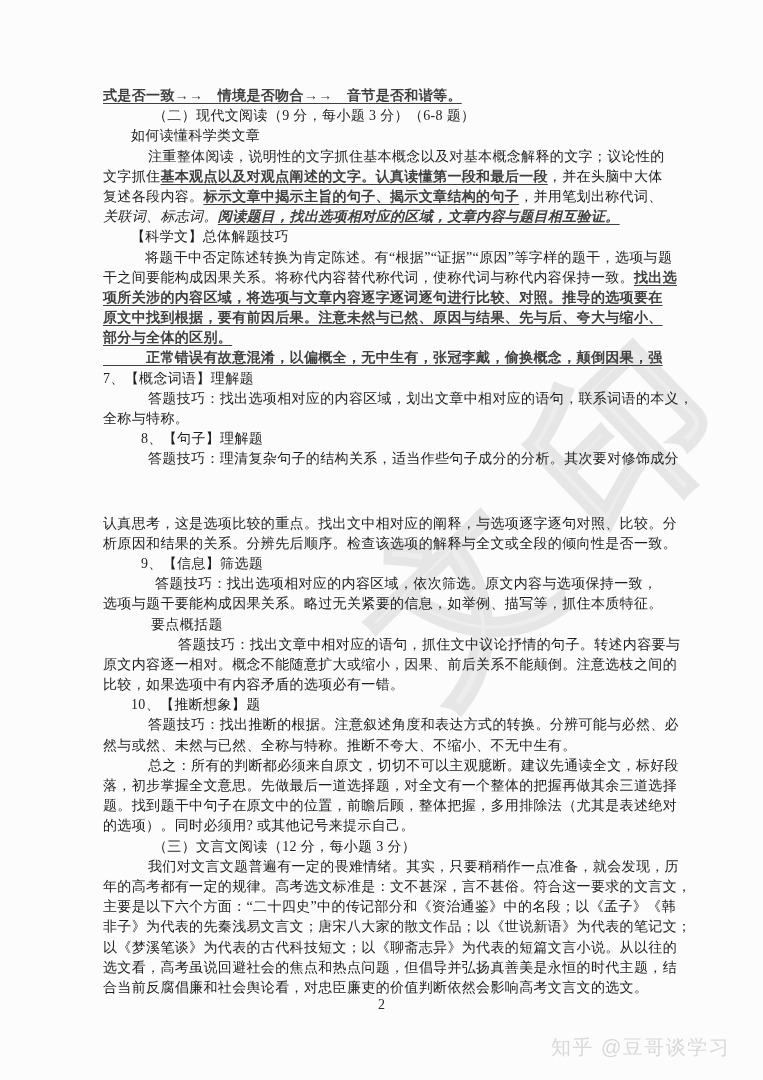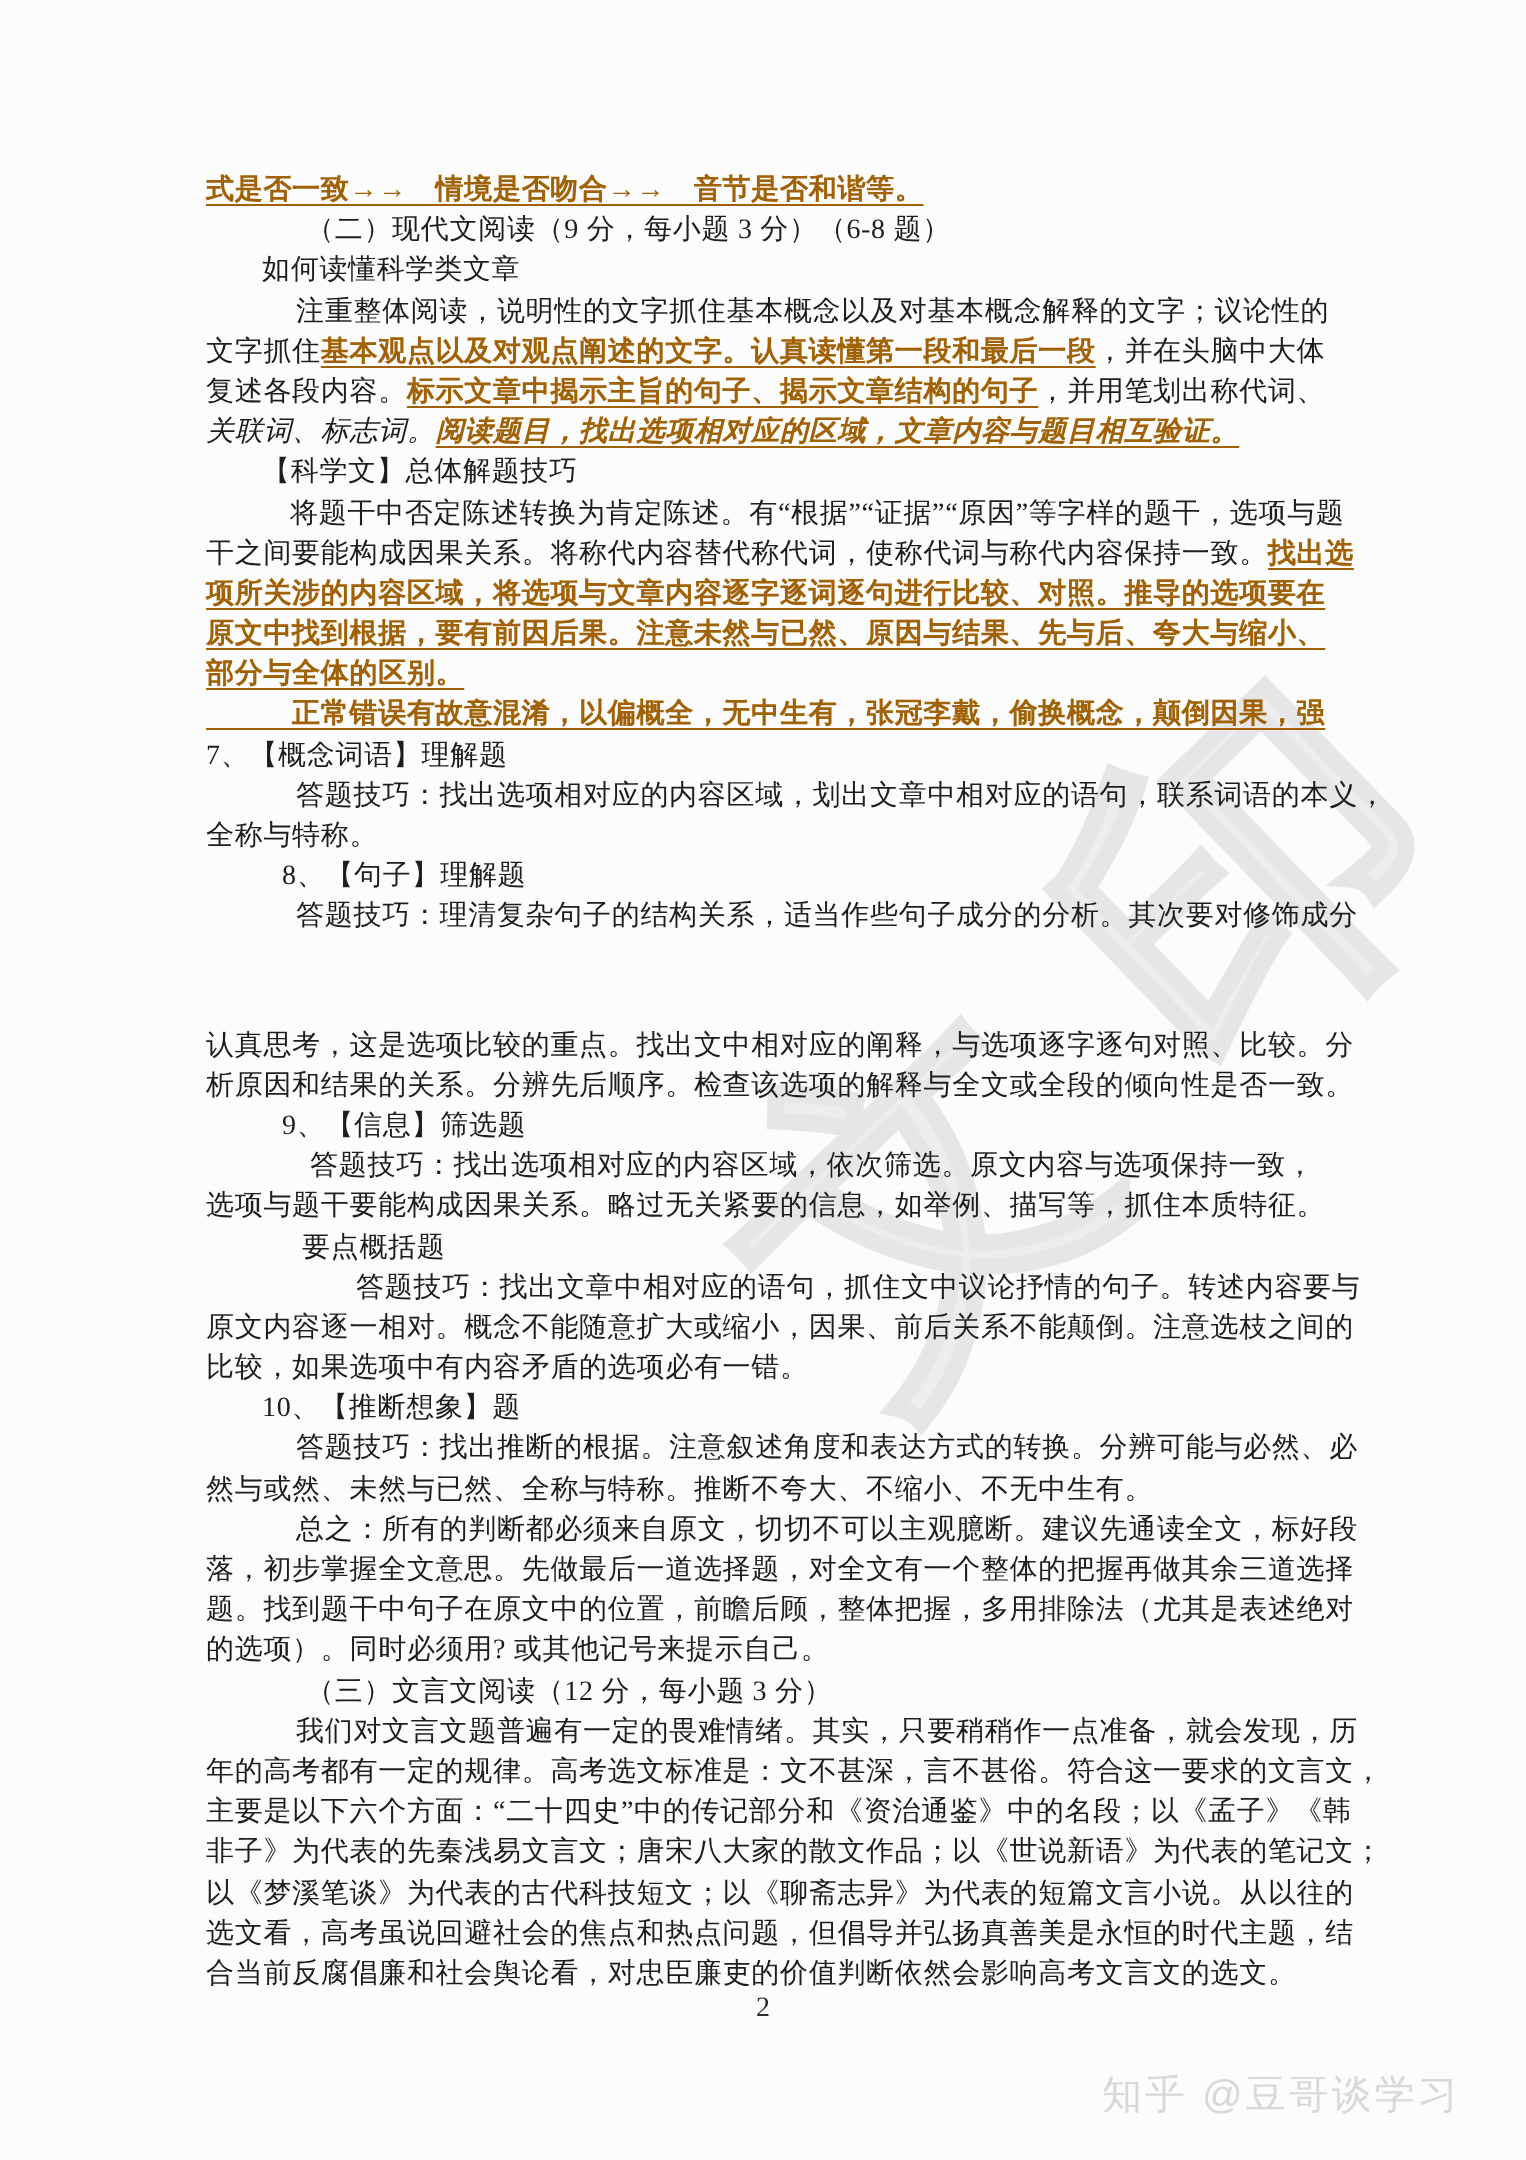--- a/index.html
+++ b/index.html
@@ -11,21 +11,21 @@
   }
   .page{position:absolute;inset:0;}
   .doc-body{
     position:absolute;left:103px;top:86px;width:562px;
     font-size:14px;line-height:20.2px;letter-spacing:0.35px;
     z-index:2;
   }
   .line{white-space:nowrap;height:20.2px;}
   .r{font-weight:normal;}
   .em{
-    font-weight:bold;color:#a16207;
+    font-weight:bold;color:#404040;
     text-decoration:underline;
     text-decoration-thickness:1.4px;
     text-underline-offset:3px;
   }
   .diag-wm{
     position:absolute;left:315px;top:575px;
     font-size:175px;font-weight:bold;
     color:#ededed;
     -webkit-text-stroke:3px #e6e6e6;
     letter-spacing:55px;

